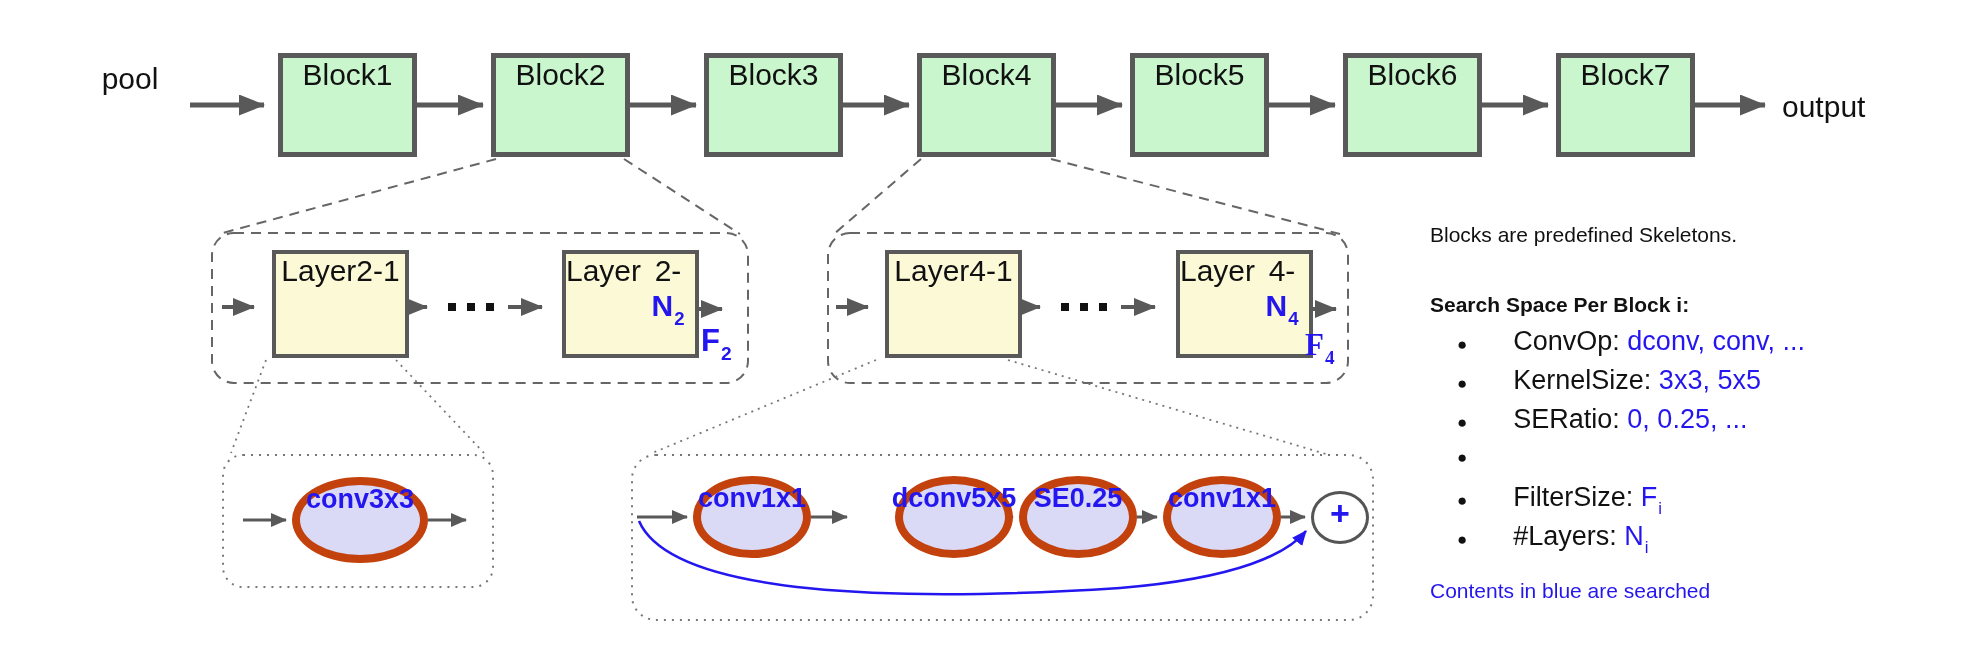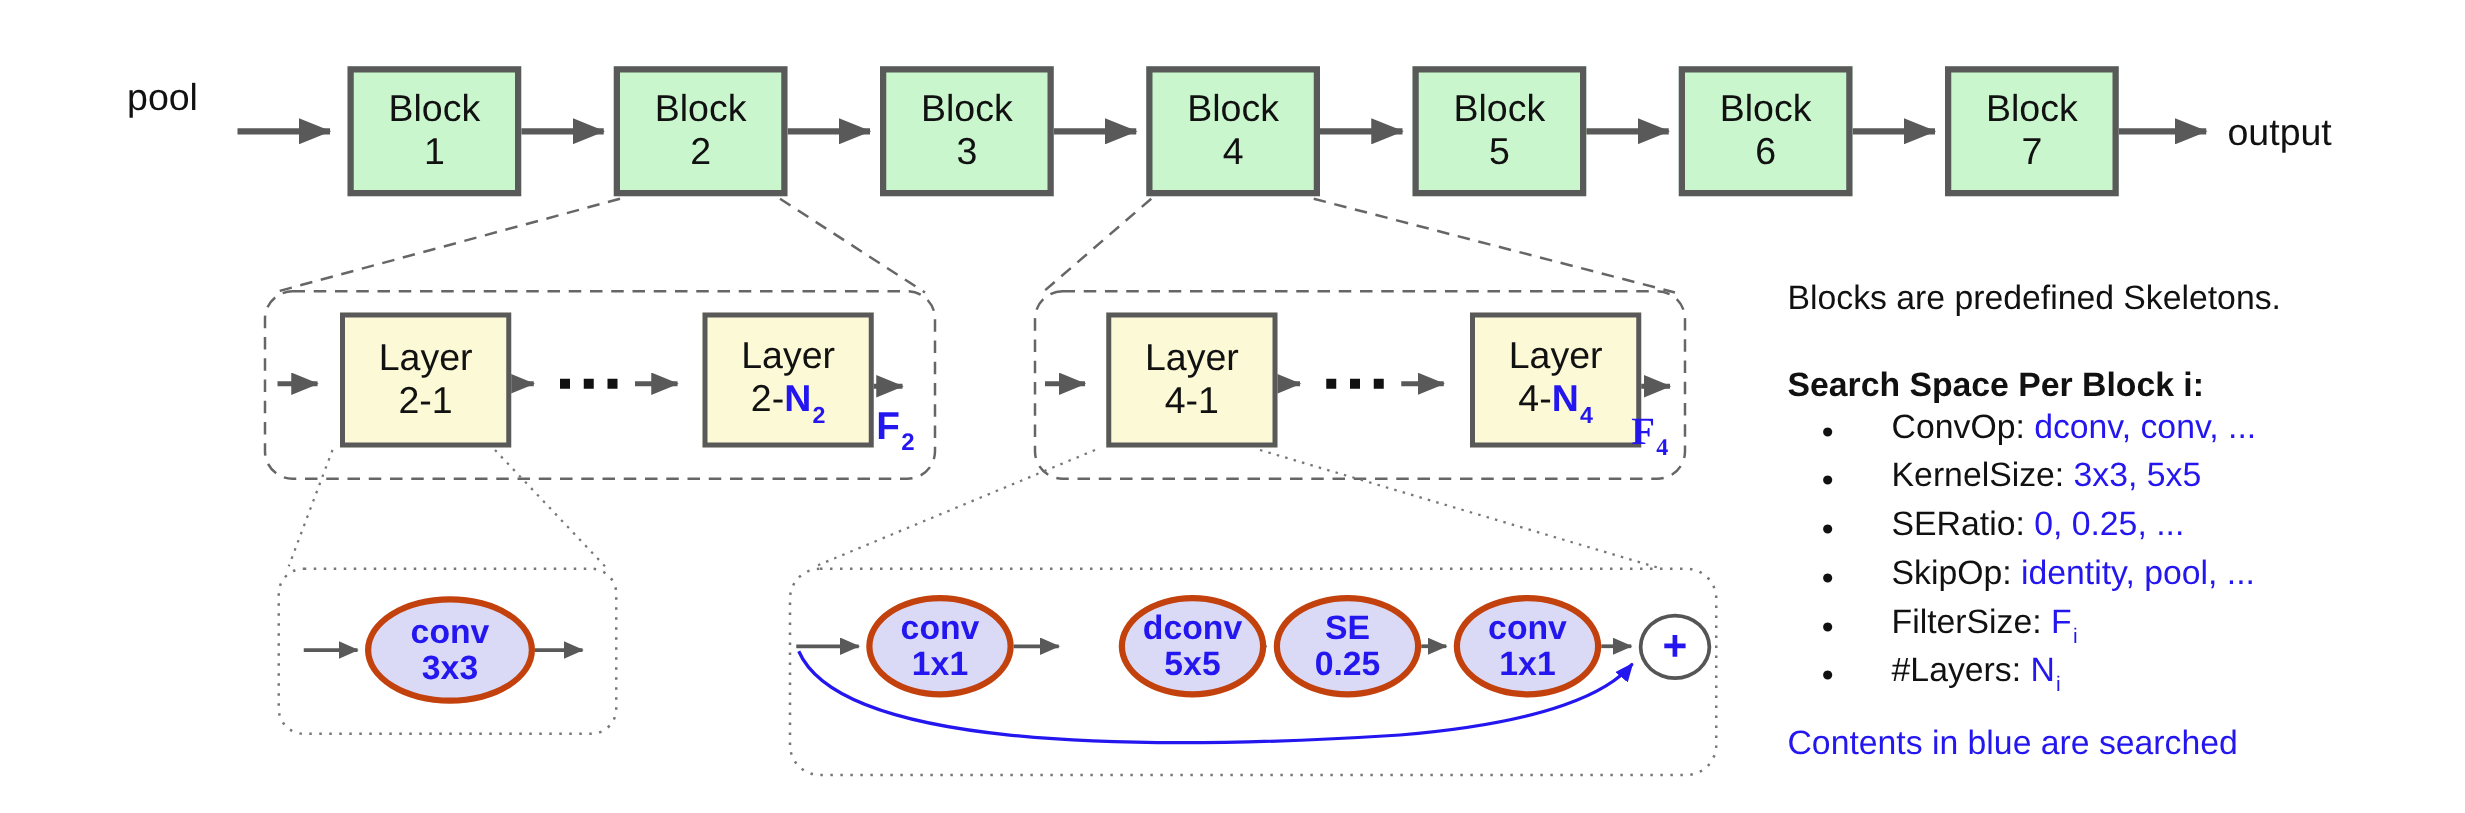--- a/index.html
+++ b/index.html
@@ -1,48 +1,48 @@
 <!DOCTYPE html>
 <html style="--accent-blue: #2416ef; --block-green: #c9f6cd; --layer-yellow: #fcf9d6; --op-lavender: #dadaf7; --line-gray: #595959;"><head>
 <meta charset="utf-8">
 <style>
   html,body{margin:0;padding:0;background:#ffffff;}
   #stage{position:relative;width:1972px;height:650px;background:#fff;overflow:hidden;
          font-family:"Liberation Sans", sans-serif;color:#111;}
   #diagram-svg{position:absolute;left:0;top:0;}
 
   .abs{position:absolute;}
-  .center-col{display:flex;flex-direction:column;align-items:center;justify-content:center;text-align:center;}
+  .center-col{display:flex;align-items:flex-start;justify-content:center;text-align:center;}
 
   
   .block{position:absolute;top:53px;width:139px;height:104px;box-sizing:border-box;
          background:var(--block-green);border:5px solid var(--line-gray);
          font-size:30px;line-height:1.12;}
   
   .layer{position:absolute;top:250px;width:137px;height:108px;box-sizing:border-box;
          background:var(--layer-yellow);border:4px solid var(--line-gray);
          font-size:30px;line-height:1.15;margin-left:12px;}
   
   .op{position:absolute;top:476px;width:118px;height:82px;box-sizing:border-box;
-      background:var(--op-lavender);border:5px solid #c2410c;border-radius:50%;
+      background:var(--op-lavender);border:8px solid #c2410c;border-radius:50%;
       color:var(--accent-blue);font-weight:bold;font-size:27px;line-height:1.08;}
   .op-simple{left:292px;top:477px;width:136px;height:86px;}
   .plus-circle{position:absolute;left:1311px;top:491px;width:58px;height:53px;box-sizing:border-box;
       background:#fff;border:3px solid #555;border-radius:50%;
       color:var(--accent-blue);font-weight:bold;font-size:34px;}
 
   .blue{color:var(--accent-blue);}
   .boldblue{color:var(--accent-blue);font-weight:bold;}
   sub.ss{font-size:0.62em;position:relative;top:0.12em;margin-left:1px;}
 
   .io-label{font-size:30px;line-height:1.25;}
   .f-label{font-size:31px;font-weight:bold;color:var(--accent-blue);}
 
   
-  .panel-text{font-size:27px;line-height:1.2;white-space:nowrap;}
+  .panel-text{font-size:21px;line-height:1.2;white-space:nowrap;}
   .bullet-row{position:absolute;left:1457px;display:flex;align-items:baseline;
               font-size:27px;line-height:32px;white-space:nowrap;}
   .bdot{font-size:17px;line-height:32px;}
   .blabel{margin-left:46px;}
 </style>
 </head>
 <body>
 
 <div id="stage">
 
@@ -224,21 +224,20 @@
   <div class="bullet-row" style="top:364px;">
     <span class="bdot">●</span>
     <span class="blabel"><span>KernelSize: </span><span class="blue">3x3, 5x5</span><sub class="ss blue"></sub></span>
   </div>
   <div class="bullet-row" style="top:403px;">
     <span class="bdot">●</span>
     <span class="blabel"><span>SERatio: </span><span class="blue">0, 0.25, ...</span><sub class="ss blue"></sub></span>
   </div>
   <div class="bullet-row" style="top:442px;">
     <span class="bdot">●</span>
-    <span class="blabel"><span>SkipOp: </span><span class="blue">identity, pool, ...</span><sub class="ss blue"></sub></span>
   </div>
   <div class="bullet-row" style="top:481px;">
     <span class="bdot">●</span>
     <span class="blabel"><span>FilterSize: </span><span class="blue">F</span><sub class="ss blue">i</sub></span>
   </div>
   <div class="bullet-row" style="top:520px;">
     <span class="bdot">●</span>
     <span class="blabel"><span>#Layers: </span><span class="blue">N</span><sub class="ss blue">i</sub></span>
   </div>
 

